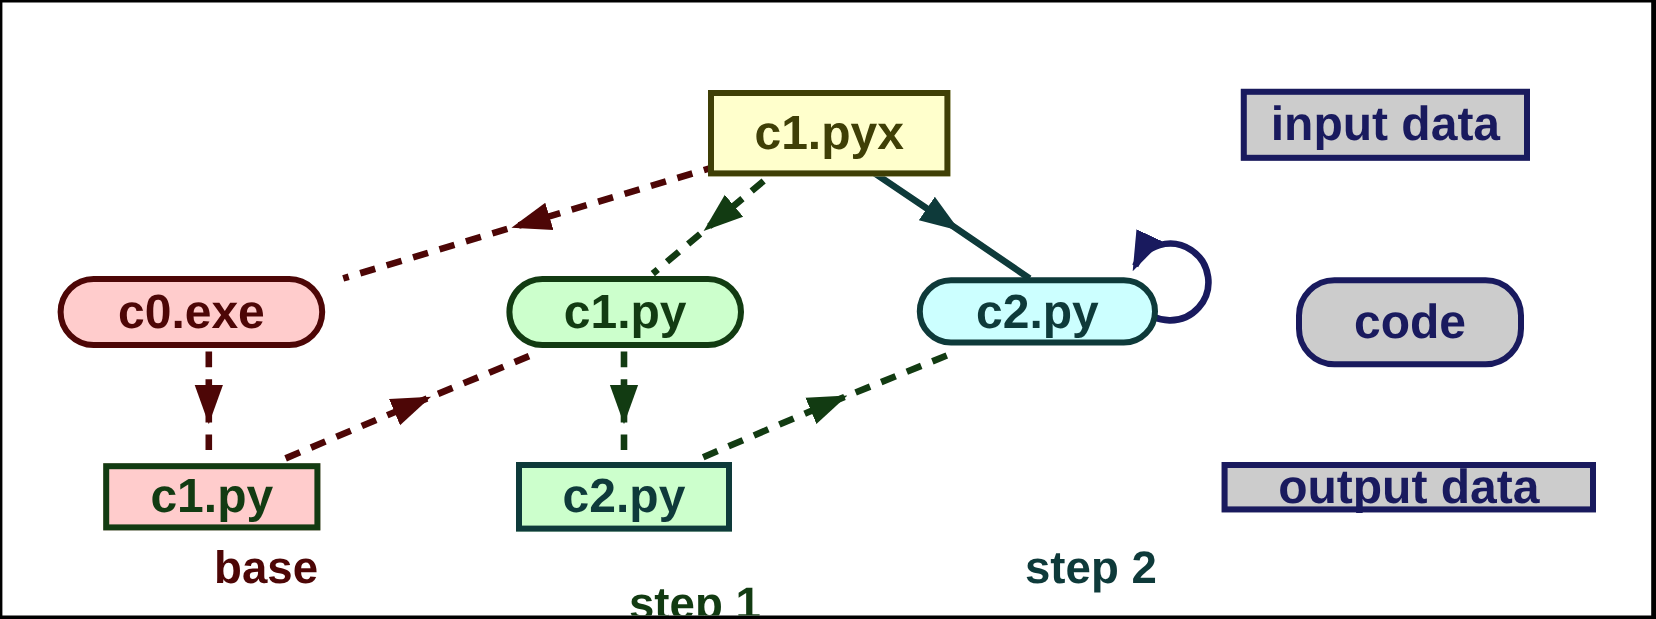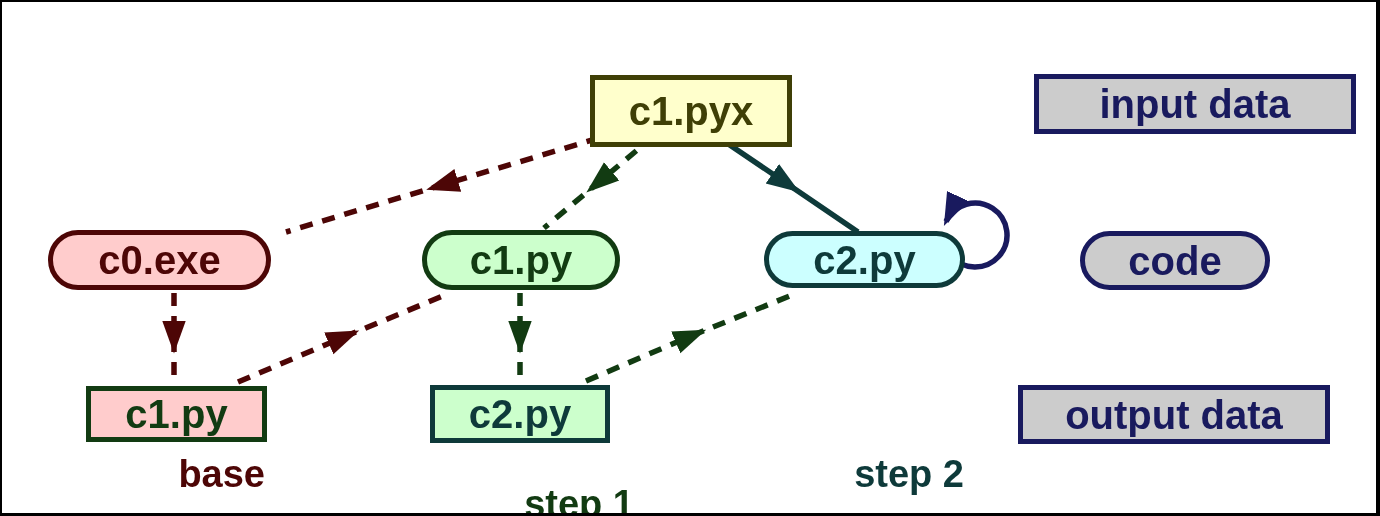--- a/index.html
+++ b/index.html
@@ -113,25 +113,25 @@
   </div>
 
   <div class="node n-green-teal" style="left:428px;top:383px;width:180px;height:58px;">
     <span>c2.py</span>
   </div>
 
   <div class="caption cap-maroon" style="left:83px;top:453px;">base</div>
   <div class="caption cap-green" style="left:452px;top:453px;margin-top:30px;">step 1</div>
   <div class="caption cap-teal" style="left:782px;top:453px;">step 2</div>
 
-  <div class="node n-gray" style="left:1032px;top:72px;width:322px;height:60px;">
+  <div class="node n-gray" style="left:1032px;top:72px;width:241px;height:60px;">
     <span>input data</span>
   </div>
 
-  <div class="node pill n-gray" style="left:1078px;top:229px;width:190px;height:59px;">
+  <div class="node pill n-gray" style="left:1078px;top:229px;width:190px;height:75px;">
     <span>code</span>
   </div>
 
-  <div class="node n-gray" style="left:1016px;top:383px;width:312px;height:59px;">
+  <div class="node n-gray" style="left:1016px;top:383px;width:312px;height:42px;">
     <span>output data</span>
   </div>
 
 </div>
 
 </body></html>

